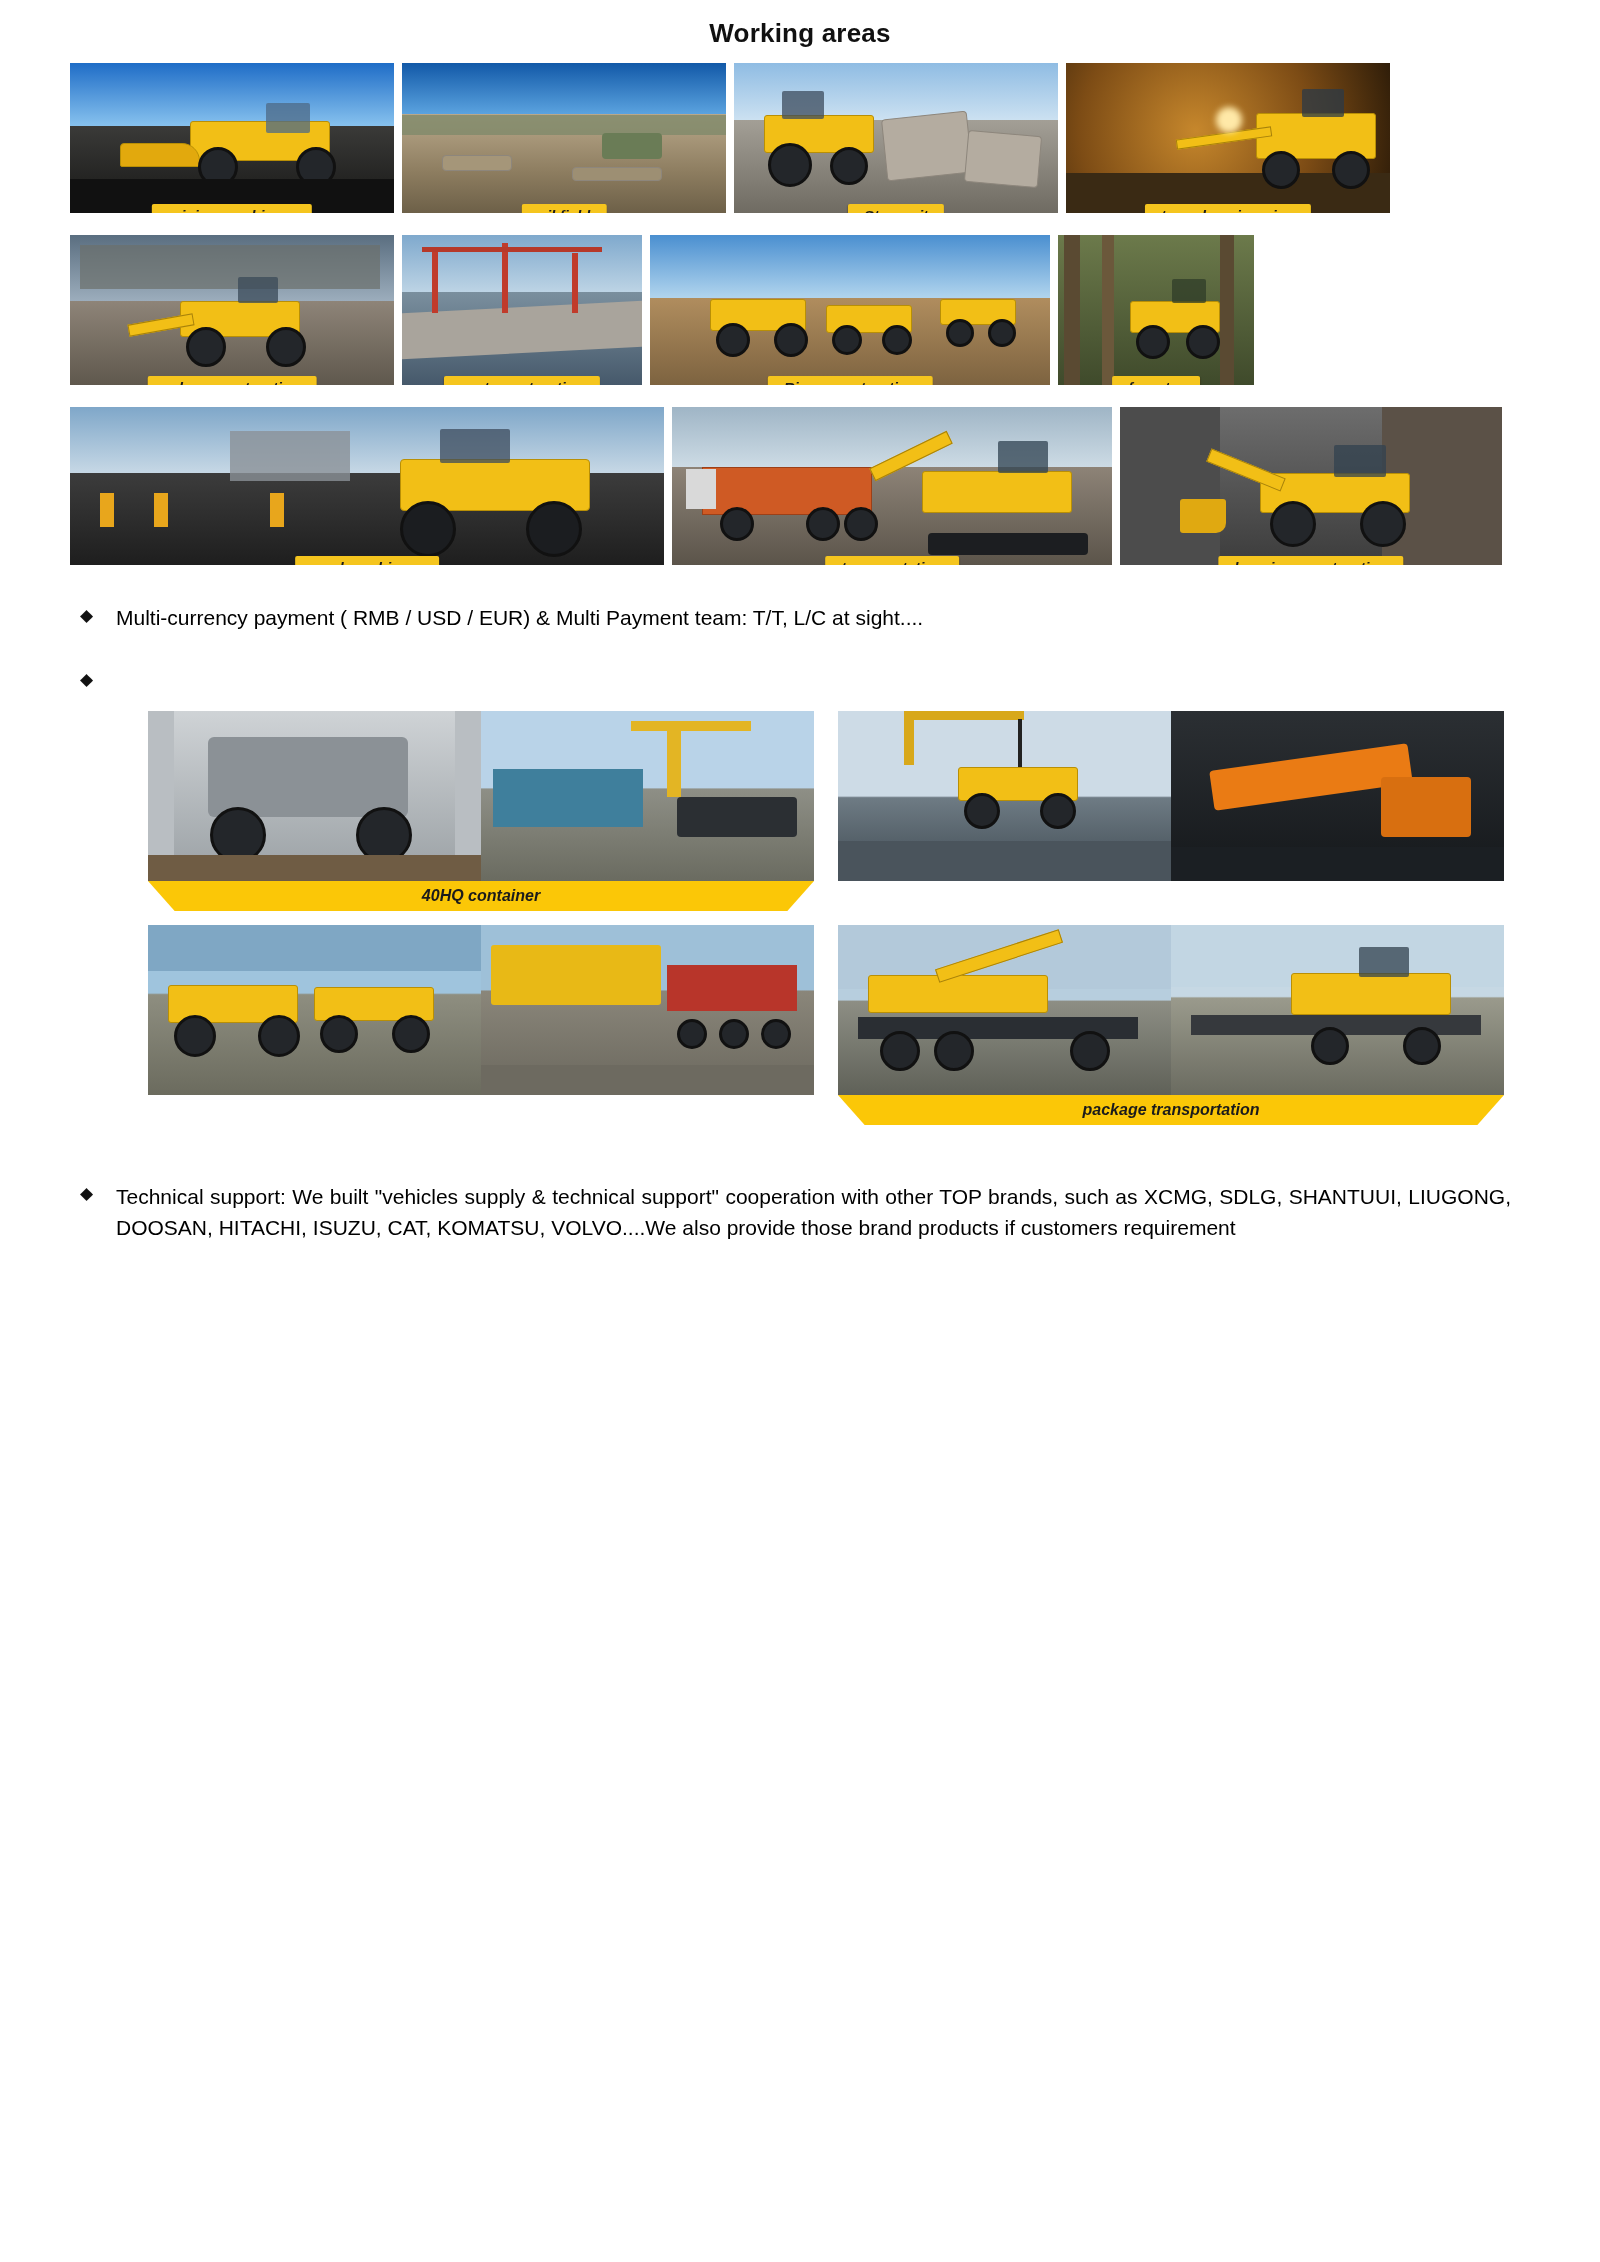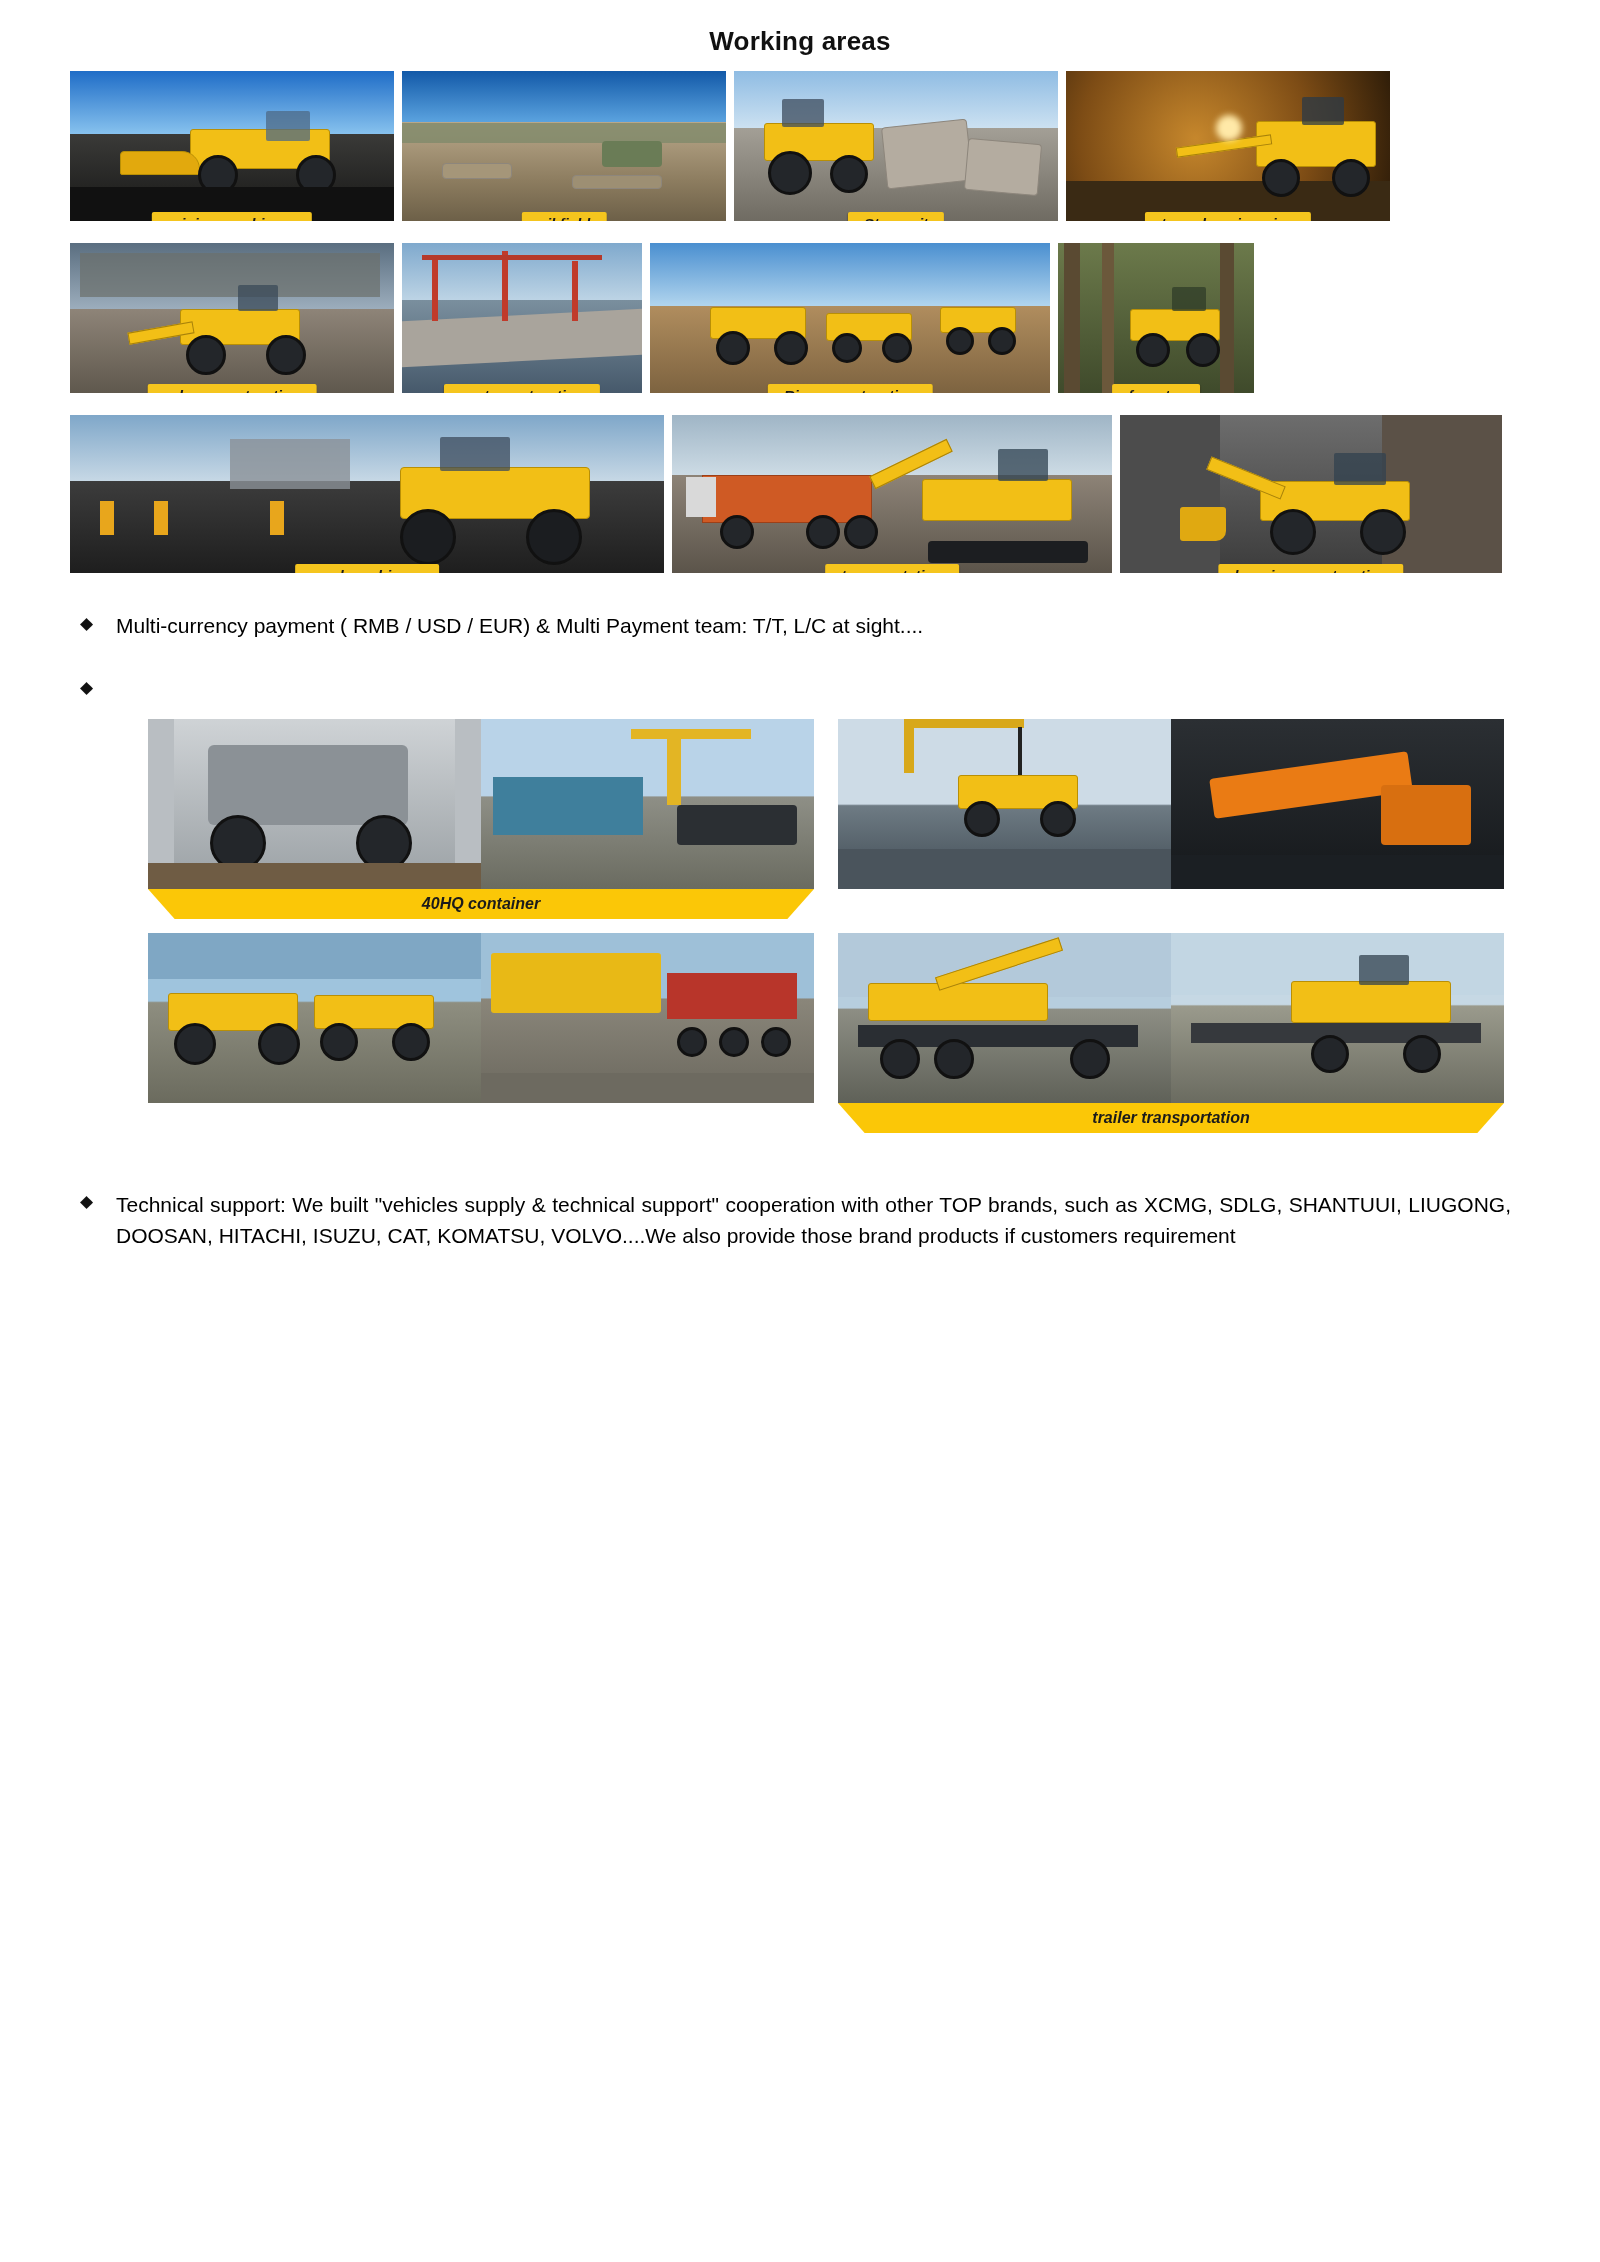--- a/index.html
+++ b/index.html
@@ -22,21 +22,21 @@
     position: relative;
   }
 
   
   .section-title {
     text-align: center;
     font-size: 26px;
     font-weight: bold;
     color: #111;
     letter-spacing: 0.2px;
-    margin: 12px 0 14px 0;
+    margin: 4px 0 14px 0;
   }
 
   
   .grid {
     display: flex;
     flex-wrap: wrap;
     gap: 8px 8px;
     justify-content: flex-start;
   }
   .cell {
@@ -415,21 +415,21 @@
         </div>
         <div style="width:333px;background:linear-gradient(#c6d8e4 42%,#9a9a8c 43%,#6a6b60);">
           <div style="position:absolute;left:0;top:0;width:100%;height:62px;background:#c2d6e3;"></div>
           <div class="mach" style="left:120px;top:48px;width:160px;height:42px;"></div>
           <div class="cab" style="left:188px;top:22px;width:50px;height:30px;background:#31414f;"></div>
           <div style="position:absolute;left:20px;top:90px;width:290px;height:20px;background:#36393d;"></div>
           <div class="wheel" style="left:140px;top:102px;width:38px;height:38px;"></div>
           <div class="wheel" style="left:232px;top:102px;width:38px;height:38px;"></div>
         </div>
       </div>
-      <div class="ship-cap">trailer transportation</div>
+      <div class="ship-cap">package transportation</div>
     </div>
 
   </div>
 
   <div class="bullet-row tech-wrap">
     <div class="dia">◆</div>
     <div class="para justified" style="margin-top:0;">
       <span class="strong">Technical support:</span><span> We built "vehicles supply &amp; technical support" cooperation with other TOP brands, such as XCMG, SDLG, SHANTUUI, LIUGONG, DOOSAN, HITACHI, ISUZU, CAT, KOMATSU, VOLVO....We also provide those brand products if customers requirement</span>
     </div>
   </div>

